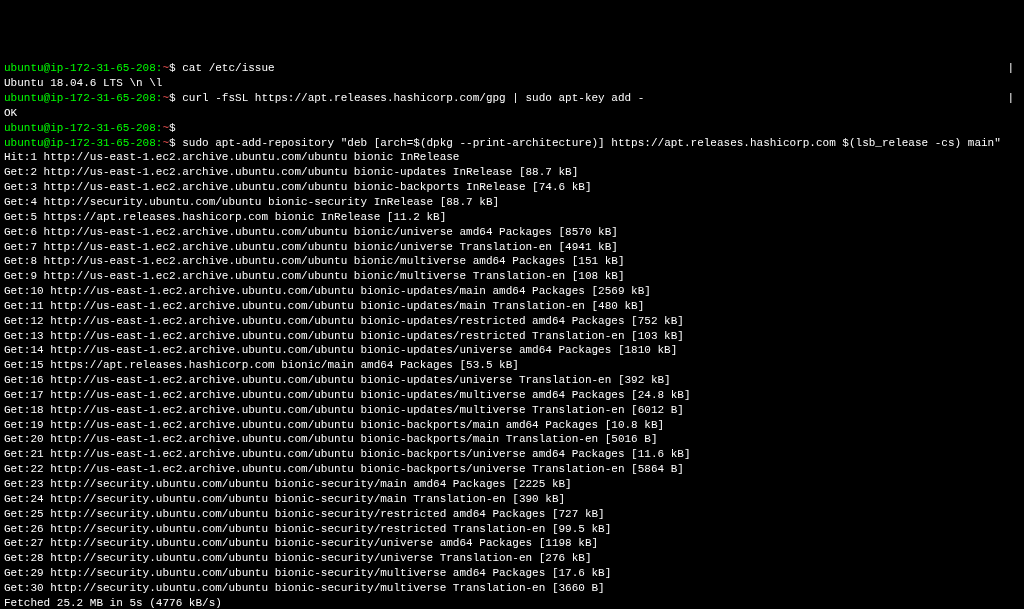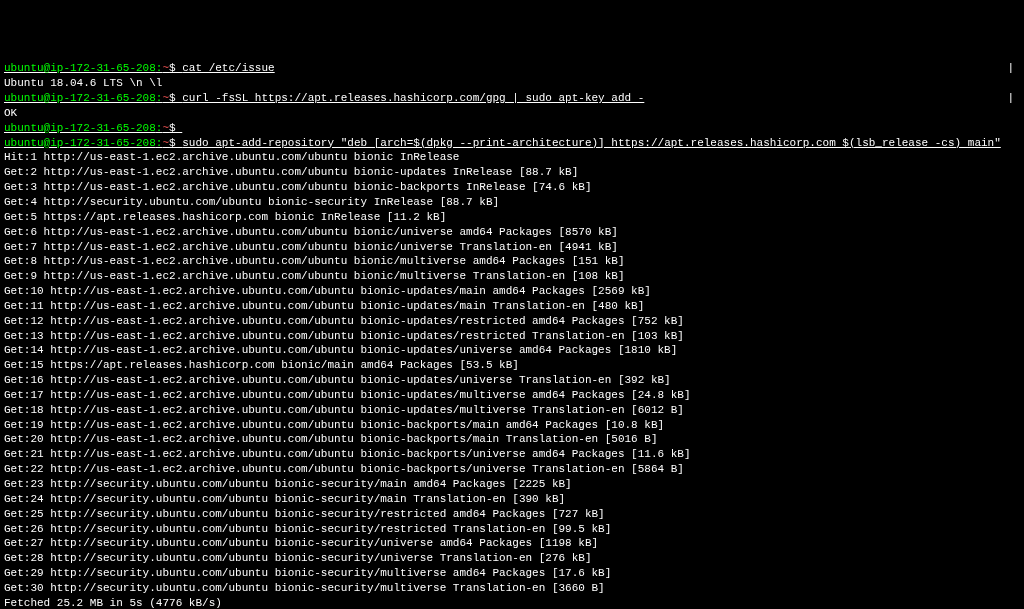--- a/index.html
+++ b/index.html
@@ -18,21 +18,21 @@
     .line { display: block; }
     .prompt { color: #00ff00; }
     .red { color: #ff5555; }
     .cmd { color: #fff; }
     .out { color: #fff; }
     .right-edge {
       position: absolute;
       right: 6px;
       color: #fff;
     }
-    .ln-wrap { position: relative; text-decoration: underline; }
+    .ln-wrap { position: relative; }
   </style>
 </head>
 <body>
 
 
 
 <div id="terminal"><div class="line ln-wrap"><span class="prompt">ubuntu@ip-172-31-65-208</span><span class="prompt">:</span><span class="red">~</span><span class="cmd">$ </span><span class="cmd">cat /etc/issue</span><span class="right-edge">|</span></div><div class="line out">Ubuntu 18.04.6 LTS \n \l</div><div class="line out"></div><div class="line ln-wrap"><span class="prompt">ubuntu@ip-172-31-65-208</span><span class="prompt">:</span><span class="red">~</span><span class="cmd">$ </span><span class="cmd">curl -fsSL https://apt.releases.hashicorp.com/gpg | sudo apt-key add -</span><span class="right-edge">|</span></div><div class="line out">OK</div><div class="line ln-wrap"><span class="prompt">ubuntu@ip-172-31-65-208</span><span class="prompt">:</span><span class="red">~</span><span class="cmd">$ </span><span class="cmd"></span></div><div class="line ln-wrap"><span class="prompt">ubuntu@ip-172-31-65-208</span><span class="prompt">:</span><span class="red">~</span><span class="cmd">$ </span><span class="cmd">sudo apt-add-repository "deb [arch=$(dpkg --print-architecture)] https://apt.releases.hashicorp.com $(lsb_release -cs) main"</span></div><div class="line out"></div><div class="line out">Hit:1 http://us-east-1.ec2.archive.ubuntu.com/ubuntu bionic InRelease</div><div class="line out">Get:2 http://us-east-1.ec2.archive.ubuntu.com/ubuntu bionic-updates InRelease [88.7 kB]</div><div class="line out">Get:3 http://us-east-1.ec2.archive.ubuntu.com/ubuntu bionic-backports InRelease [74.6 kB]</div><div class="line out">Get:4 http://security.ubuntu.com/ubuntu bionic-security InRelease [88.7 kB]</div><div class="line out">Get:5 https://apt.releases.hashicorp.com bionic InRelease [11.2 kB]</div><div class="line out">Get:6 http://us-east-1.ec2.archive.ubuntu.com/ubuntu bionic/universe amd64 Packages [8570 kB]</div><div class="line out">Get:7 http://us-east-1.ec2.archive.ubuntu.com/ubuntu bionic/universe Translation-en [4941 kB]</div><div class="line out">Get:8 http://us-east-1.ec2.archive.ubuntu.com/ubuntu bionic/multiverse amd64 Packages [151 kB]</div><div class="line out">Get:9 http://us-east-1.ec2.archive.ubuntu.com/ubuntu bionic/multiverse Translation-en [108 kB]</div><div class="line out">Get:10 http://us-east-1.ec2.archive.ubuntu.com/ubuntu bionic-updates/main amd64 Packages [2569 kB]</div><div class="line out">Get:11 http://us-east-1.ec2.archive.ubuntu.com/ubuntu bionic-updates/main Translation-en [480 kB]</div><div class="line out">Get:12 http://us-east-1.ec2.archive.ubuntu.com/ubuntu bionic-updates/restricted amd64 Packages [752 kB]</div><div class="line out">Get:13 http://us-east-1.ec2.archive.ubuntu.com/ubuntu bionic-updates/restricted Translation-en [103 kB]</div><div class="line out">Get:14 http://us-east-1.ec2.archive.ubuntu.com/ubuntu bionic-updates/universe amd64 Packages [1810 kB]</div><div class="line out">Get:15 https://apt.releases.hashicorp.com bionic/main amd64 Packages [53.5 kB]</div><div class="line out">Get:16 http://us-east-1.ec2.archive.ubuntu.com/ubuntu bionic-updates/universe Translation-en [392 kB]</div><div class="line out">Get:17 http://us-east-1.ec2.archive.ubuntu.com/ubuntu bionic-updates/multiverse amd64 Packages [24.8 kB]</div><div class="line out">Get:18 http://us-east-1.ec2.archive.ubuntu.com/ubuntu bionic-updates/multiverse Translation-en [6012 B]</div><div class="line out">Get:19 http://us-east-1.ec2.archive.ubuntu.com/ubuntu bionic-backports/main amd64 Packages [10.8 kB]</div><div class="line out">Get:20 http://us-east-1.ec2.archive.ubuntu.com/ubuntu bionic-backports/main Translation-en [5016 B]</div><div class="line out">Get:21 http://us-east-1.ec2.archive.ubuntu.com/ubuntu bionic-backports/universe amd64 Packages [11.6 kB]</div><div class="line out">Get:22 http://us-east-1.ec2.archive.ubuntu.com/ubuntu bionic-backports/universe Translation-en [5864 B]</div><div class="line out">Get:23 http://security.ubuntu.com/ubuntu bionic-security/main amd64 Packages [2225 kB]</div><div class="line out">Get:24 http://security.ubuntu.com/ubuntu bionic-security/main Translation-en [390 kB]</div><div class="line out">Get:25 http://security.ubuntu.com/ubuntu bionic-security/restricted amd64 Packages [727 kB]</div><div class="line out">Get:26 http://security.ubuntu.com/ubuntu bionic-security/restricted Translation-en [99.5 kB]</div><div class="line out">Get:27 http://security.ubuntu.com/ubuntu bionic-security/universe amd64 Packages [1198 kB]</div><div class="line out">Get:28 http://security.ubuntu.com/ubuntu bionic-security/universe Translation-en [276 kB]</div><div class="line out">Get:29 http://security.ubuntu.com/ubuntu bionic-security/multiverse amd64 Packages [17.6 kB]</div><div class="line out">Get:30 http://security.ubuntu.com/ubuntu bionic-security/multiverse Translation-en [3660 B]</div><div class="line out">Fetched 25.2 MB in 5s (4776 kB/s)</div></div>
 
 
 

